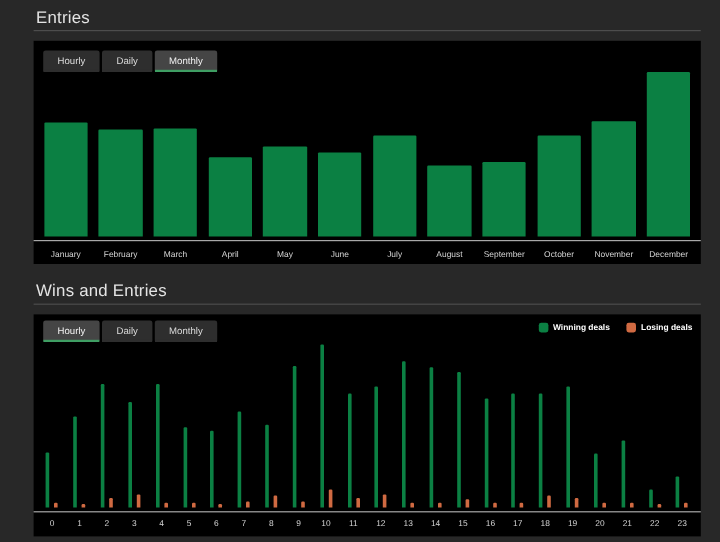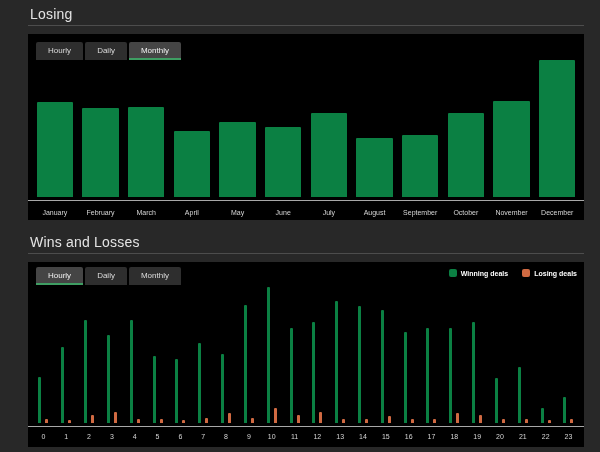--- a/index.html
+++ b/index.html
@@ -64,21 +64,21 @@
   .xlabel { flex:1; text-align:center; font-size:7px; color:#d6d6d6; }
 
   .cell { flex:1; display:flex; justify-content:center; align-items:flex-end; }
   .bar-wide { width:80%; border-radius:1px 1px 0 0; }
   .pair { flex:1; display:flex; justify-content:center; align-items:flex-end; gap:4px; }
   .bar-thin { width:3px; border-radius:1px 1px 0 0; }
 </style>
 </head>
 <body>
 
-<div class="section-title">Losing</div>
+<div class="section-title">Entries</div>
 <div class="divider"></div>
 
 <div class="panel panel-1">
   <div class="toggles">
     <button class="toggle">Hourly</button>
     <button class="toggle">Daily</button>
     <button class="toggle selected">Monthly</button>
   </div>
   <div class="plot">
       <div class="cell">
@@ -128,21 +128,21 @@
       <div class="xlabel">June</div>
       <div class="xlabel">July</div>
       <div class="xlabel">August</div>
       <div class="xlabel">September</div>
       <div class="xlabel">October</div>
       <div class="xlabel">November</div>
       <div class="xlabel">December</div>
     </div>
 </div>
 
-<div class="section-title m-top-2">Wins and Losses</div>
+<div class="section-title m-top-2">Wins and Entries</div>
 <div class="divider"></div>
 
 <div class="panel panel-2">
   <div class="toggles">
     <button class="toggle selected">Hourly</button>
     <button class="toggle">Daily</button>
     <button class="toggle">Monthly</button>
   </div>
   <div class="legend">
     <div class="legend-item">

